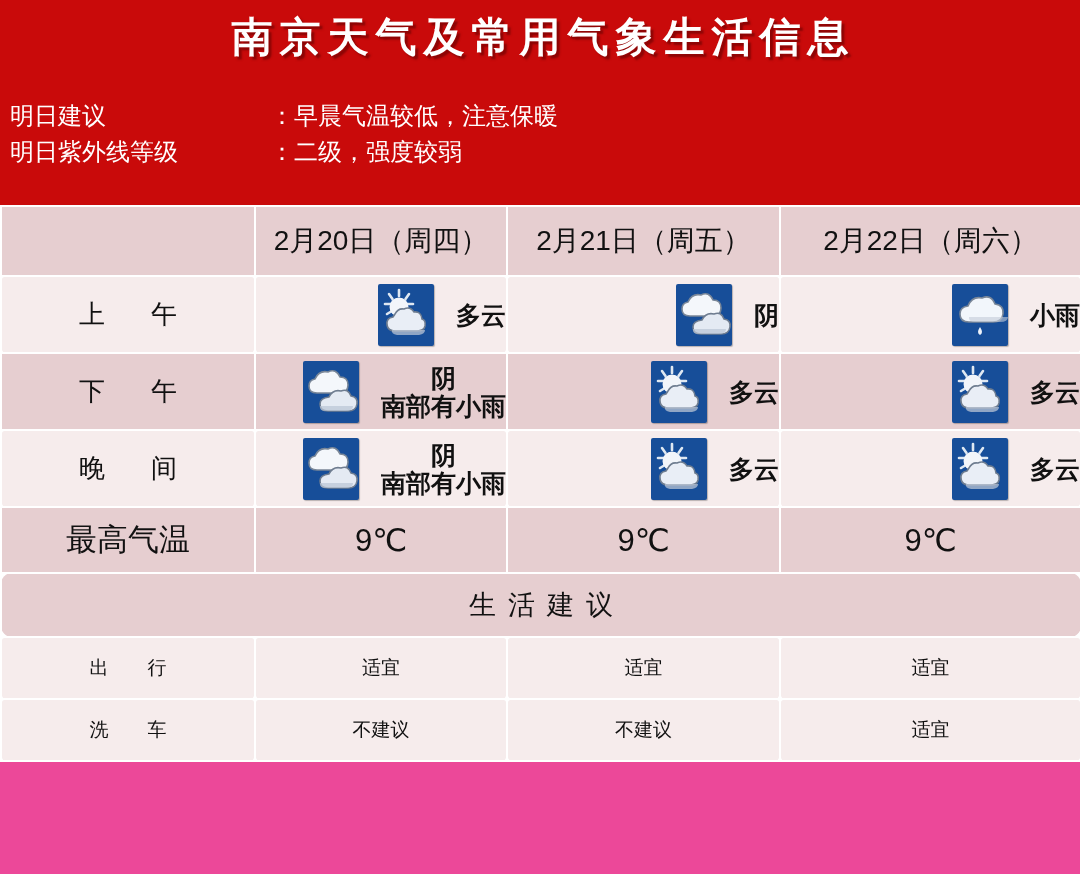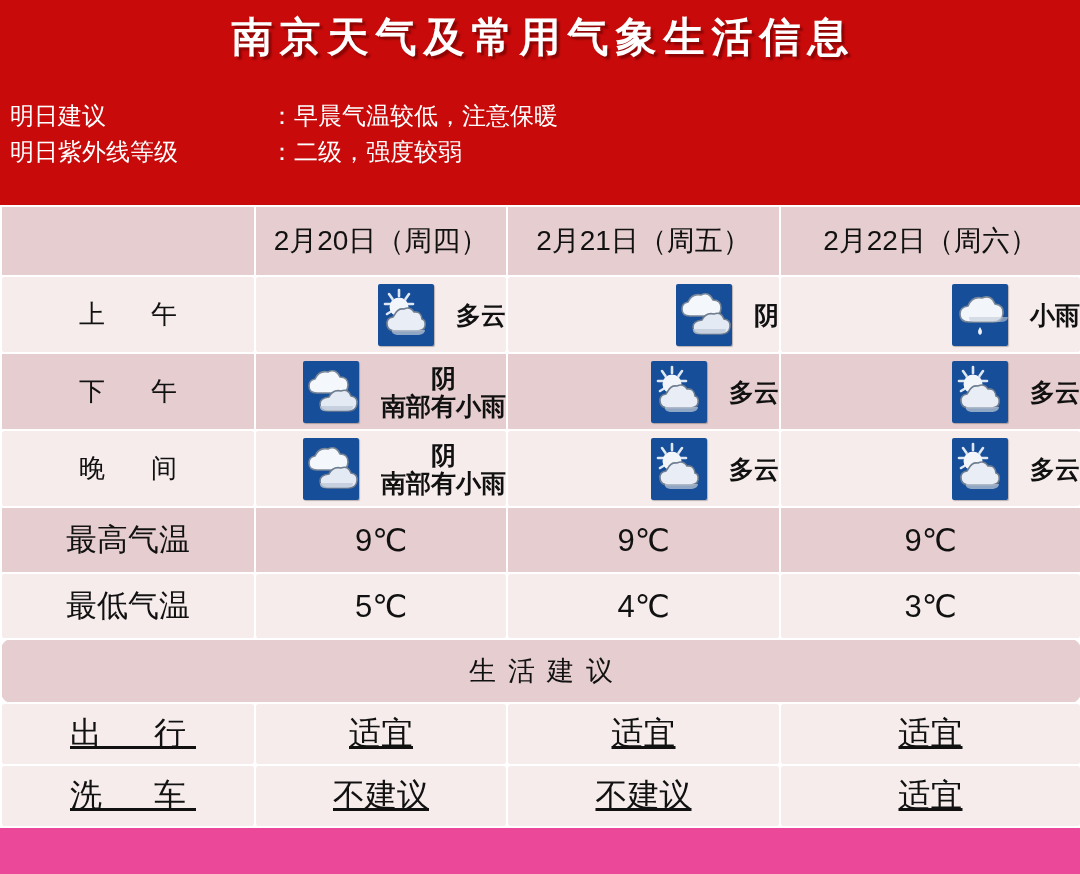--- a/index.html
+++ b/index.html
@@ -89,21 +89,21 @@
   col.c-d2    { width: 273px; }
   col.c-d3    { width: 301px; }
 
   tr.dark  td { background: #e6ced0; }
   tr.light td { background: #f6ecec; border-radius: 6px; }
 
   .row-head td { height: 68px; font-size: 28px; }
   .row-wx   td { height: 75px; }
   .row-temp td { height: 64px; font-size: 31px; }
   .row-sect td { height: 62px; }
-  .row-adv  td { height: 60px; font-size: 32px; text-decoration: underline; }
+  .row-adv  td { height: 60px; font-size: 19px; }
 
   .label-cell {
     font-size: 26px;
     letter-spacing: 10px;
     text-indent: 10px;
   }
   .label-cell.tight {
     letter-spacing: 0px;
     text-indent: 0px;
   }
@@ -366,26 +366,20 @@
         </td>
       </tr>
 
       <tr class="dark row-temp">
         <td class="label-cell tight">最高气温</td>
         <td class="temp-cell">9℃</td>
         <td class="temp-cell">9℃</td>
         <td class="temp-cell">9℃</td>
       </tr>
 
-      <tr class="light row-temp">
-        <td class="label-cell tight">最低气温</td>
-        <td class="temp-cell">5℃</td>
-        <td class="temp-cell">4℃</td>
-        <td class="temp-cell">3℃</td>
-      </tr>
 
       <tr class="dark row-sect">
         <td class="section-cell" colspan="4">生活建议</td>
       </tr>
 
       <tr class="light row-adv">
         <td class="label-cell">出　行</td>
         <td class="adv-cell">适宜</td>
         <td class="adv-cell">适宜</td>
         <td class="adv-cell">适宜</td>

